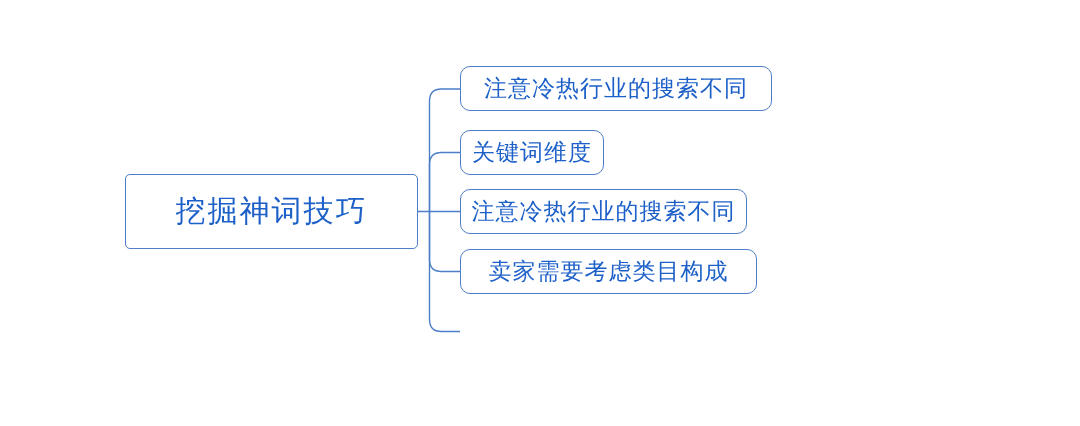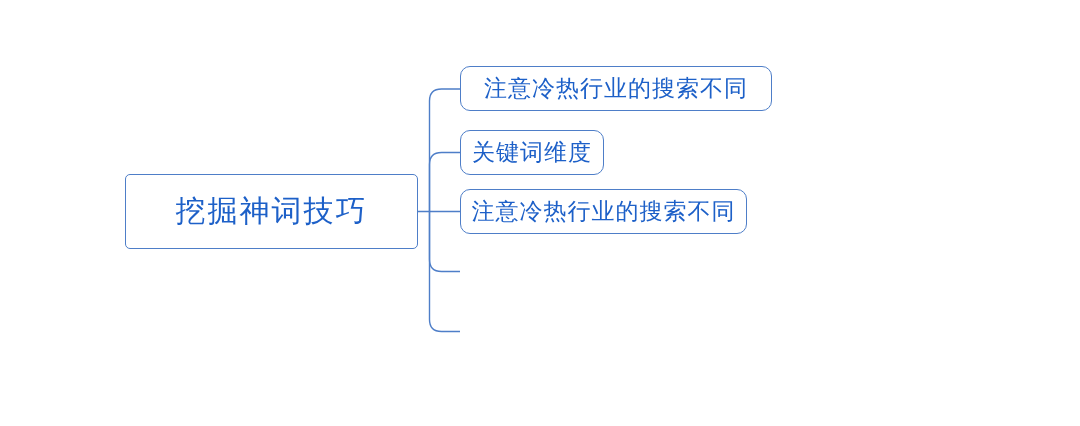--- a/index.html
+++ b/index.html
@@ -86,15 +86,18 @@
   </div>
 
   <div class="node branch branch-1">
     <span>关键词维度</span>
   </div>
 
   <div class="node branch branch-2">
     <span>注意冷热行业的搜索不同</span>
   </div>
 
+  <div class="node branch branch-3">
+    <span>卖家需要考虑类目构成</span>
+  </div>
 
 
 </div>
 
 </body></html>

